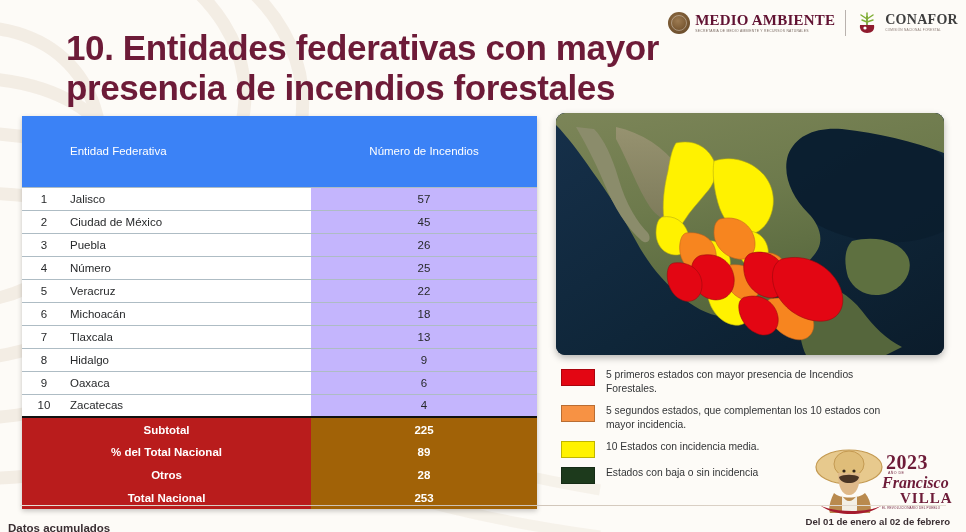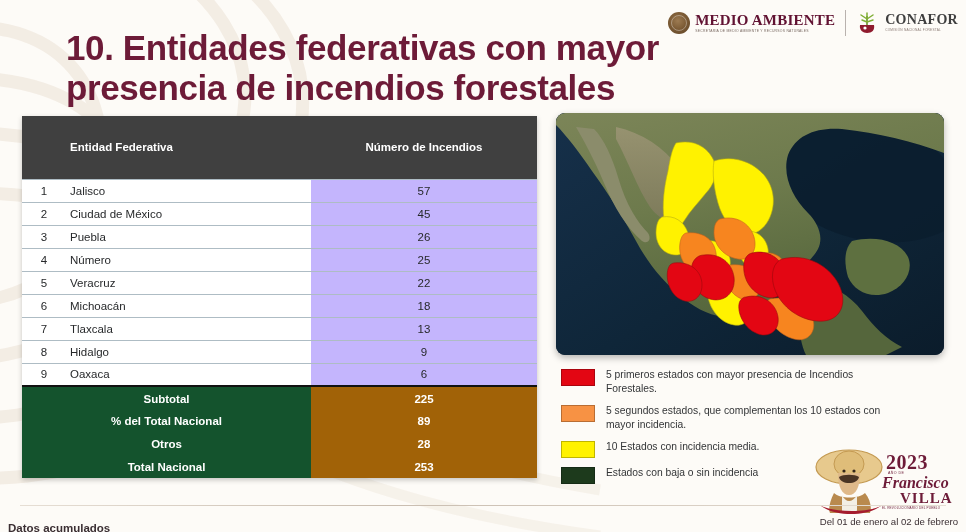--- a/index.html
+++ b/index.html
@@ -92,25 +92,25 @@
   #table-card {
     position: absolute;
     left: 22px; top: 116px;
     width: 515px;
     box-shadow: 0 2px 5px rgba(0,0,0,.22);
     background: #fff;
   }
   table { border-collapse: collapse; width: 100%; table-layout: fixed; }
 
   thead th {
-    background: #404040;
+    background: #3b82f6;
     color: #ffffff;
     font-size: 11.5px;
-    font-weight: 700;
-    height: 63px;
+    font-weight: 400;
+    height: 71px;
     vertical-align: middle;
     padding: 0;
   }
   th.col-rank  { width: 44px; }
   th.col-name  { width: 245px; text-align: left; padding-left: 4px; }
   th.col-value { width: 226px; text-align: center; }
 
   tbody td {
     height: 23px;
     font-size: 11.5px;
@@ -118,21 +118,21 @@
     border-bottom: 1px solid #aebcc4;
     padding: 0;
     background: #ffffff;
   }
   td.rank  { width: 44px; text-align: center; color: #27292b; }
   td.name  { width: 245px; text-align: left; padding-left: 4px; }
   td.value { width: 226px; text-align: center; background: #c4b5fd; }
   tbody tr:first-child td { border-top: 1px solid #aebcc4; }
 
   tfoot td {
-    background: #14532d;
+    background: #b91c1c;
     color: #ffffff;
     font-size: 11.5px;
     font-weight: 700;
     height: 23px;
     border: none;
     padding: 0;
   }
   tfoot td.label { text-align: center; }
   tfoot td.value { text-align: center; background: #a16207; }
   tfoot tr:first-child td { border-top: 2px solid #111; padding-top: 2px; }
@@ -208,22 +208,22 @@
     height: 1px;
     background: linear-gradient(to right, #e6ded4, #c9bdb0 40%, #e6ded4);
   }
   #footer-left {
     position: absolute;
     left: 8px; top: 522px;
     font-size: 11.5px; font-weight: 700; color: #3b2f33;
   }
   #footer-right {
     position: absolute;
-    right: 8px; top: 516px;
-    font-size: 9.6px; font-weight: 400; color: #3b2f33;
+    right: 16px; top: 516px;
+    font-size: 9.6px; font-weight: 700; color: #3b2f33;
   }
 </style>
 </head>
 <body>
 
 <div id="bg-pattern">
   <svg width="1050" height="600" viewBox="0 0 1050 600" xmlns="http://www.w3.org/2000/svg">
     <g fill="none" stroke="#ece2d6" stroke-width="13">
       <path d="M-30 60 C 90 40, 150 110, 140 200 C 130 300, 60 340, -20 330"></path>
       <path d="M-30 110 C 110 95, 185 165, 175 255 C 165 350, 70 400, -20 385"></path>
@@ -318,20 +318,25 @@
           </tr>
           <tr>
             <td class="rank">8</td>
             <td class="name">Hidalgo</td>
             <td class="value">9</td>
           </tr>
           <tr>
             <td class="rank">9</td>
             <td class="name">Oaxaca</td>
             <td class="value">6</td>
+          </tr>
+          <tr>
+            <td class="rank">10</td>
+            <td class="name">Zacatecas</td>
+            <td class="value">4</td>
           </tr>
         </tbody>
       <tfoot id="table-foot">
           <tr>
             <td class="label" colspan="2">Subtotal</td>
             <td class="value">225</td>
           </tr>
           <tr>
             <td class="label" colspan="2">% del Total Nacional</td>
             <td class="value">89</td>

